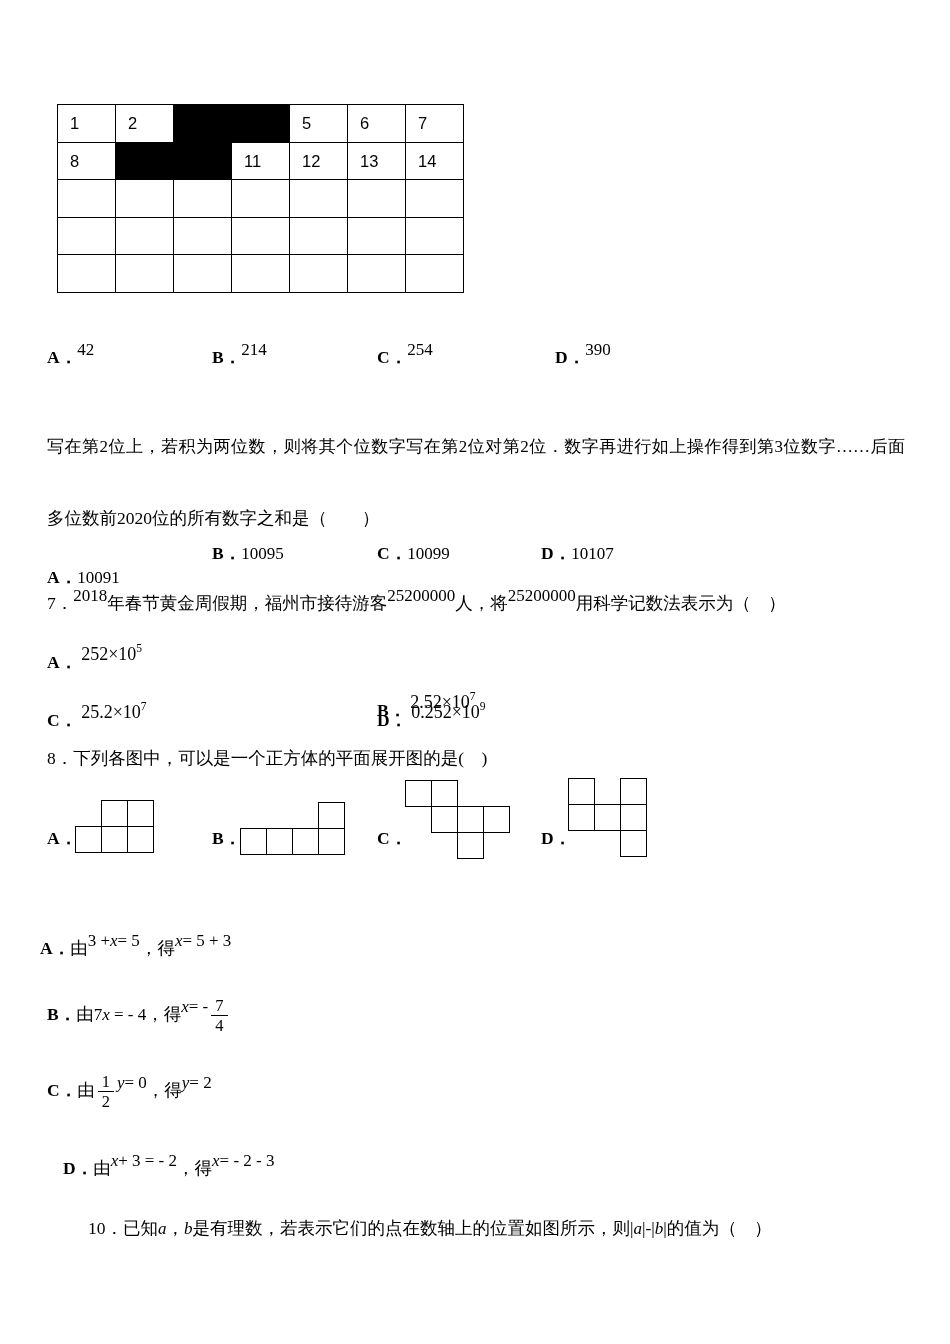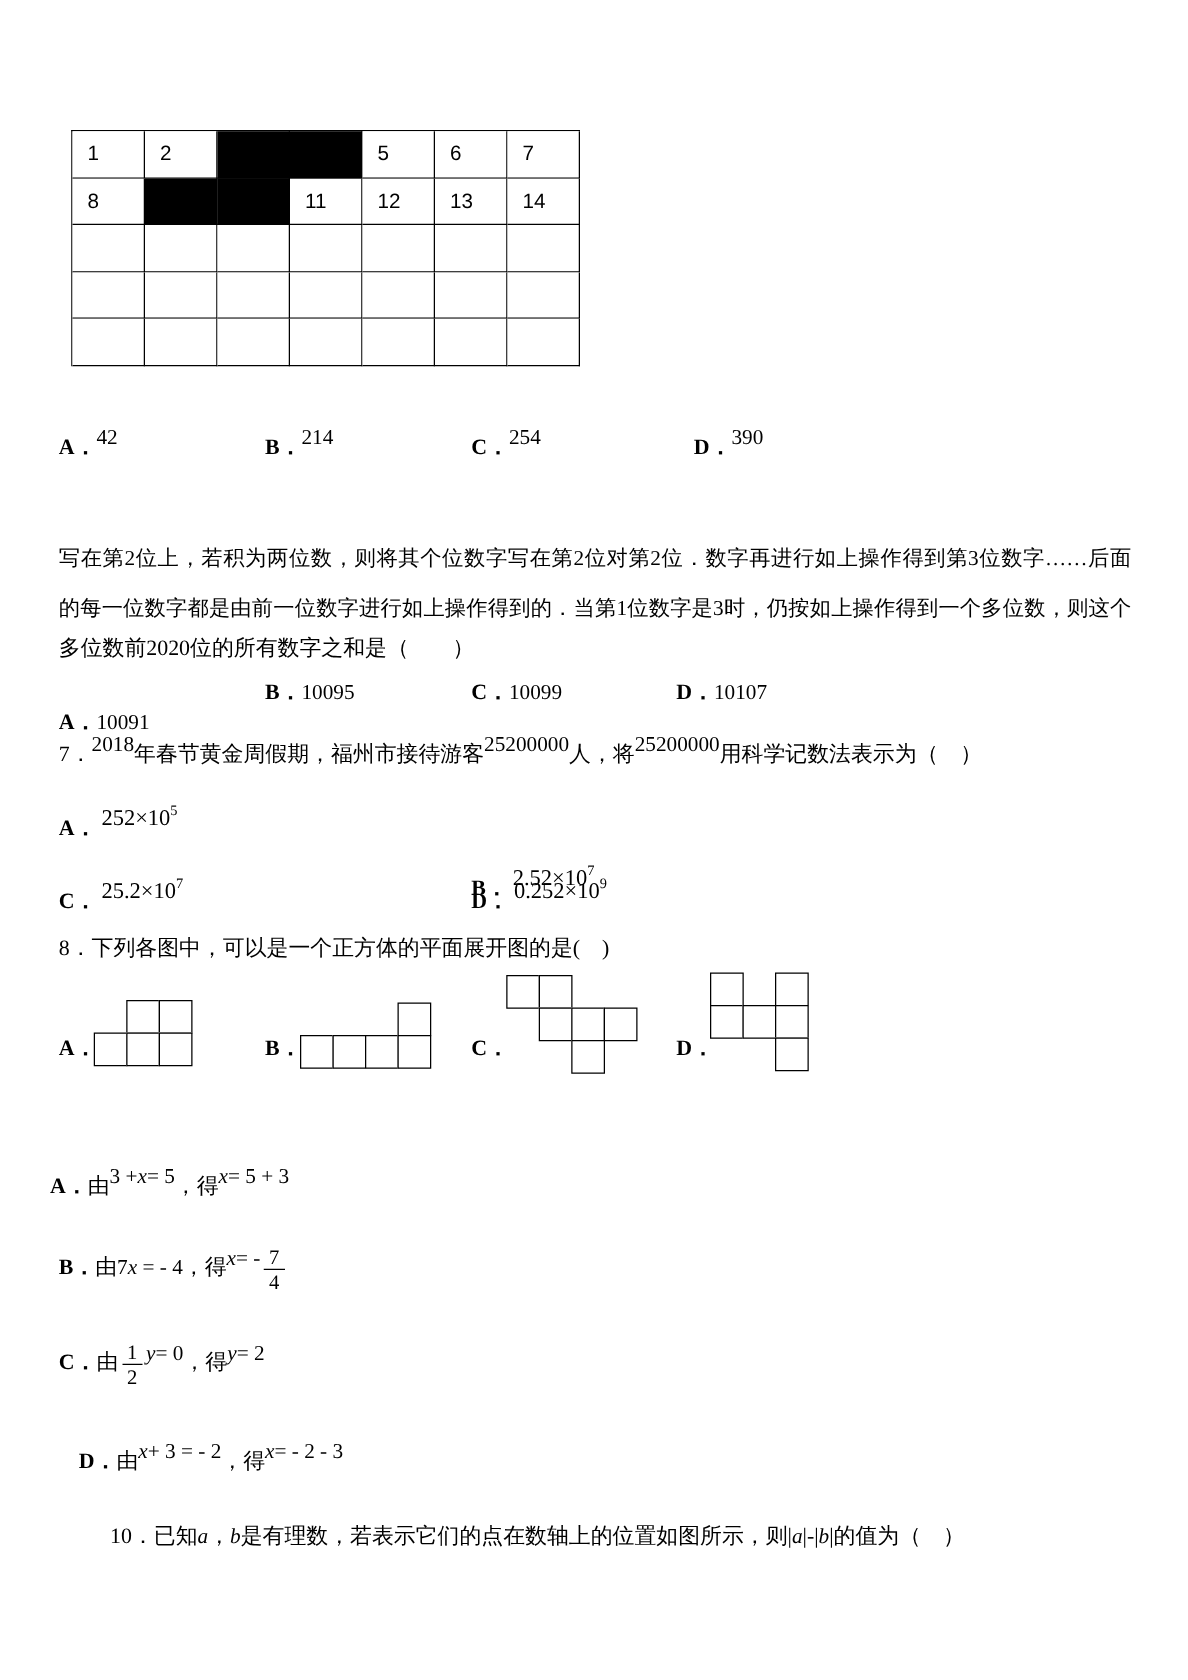--- a/index.html
+++ b/index.html
@@ -96,21 +96,20 @@
     <span class="opt-label">B．</span><span class="seg-math raised">214</span>
   </div>
   <div class="abs" style="left:377px; top:345px;">
     <span class="opt-label">C．</span><span class="seg-math raised">254</span>
   </div>
   <div class="abs" style="left:541px; top:345px;margin-left:14px;">
     <span class="opt-label">D．</span><span class="seg-math raised">390</span>
   </div>
 
   <div class="abs cn jline" style="left:47px; top:436px; width:858px;">写在第2位上，若积为两位数，则将其个位数字写在第2位对第2位．数字再进行如上操作得到第3位数字……后面</div>
-  <div class="abs cn jline" style="left:47px; top:476px; width:858px;">的每一位数字都是由前一位数字进行如上操作得到的．当第1位数字是3时，仍按如上操作得到一个多位数，则这个</div>
   <div class="abs cn" style="left:47px; top:508px;">多位数前2020位的所有数字之和是（　　）</div>
 
   <div class="abs" style="left:47px; top:541px;margin-top:24px;">
     <span class="opt-label">A．</span><span class="seg-math">10091</span>
   </div>
   <div class="abs" style="left:212px; top:541px;">
     <span class="opt-label">B．</span><span class="seg-math">10095</span>
   </div>
   <div class="abs" style="left:377px; top:541px;">
     <span class="opt-label">C．</span><span class="seg-math">10099</span>

